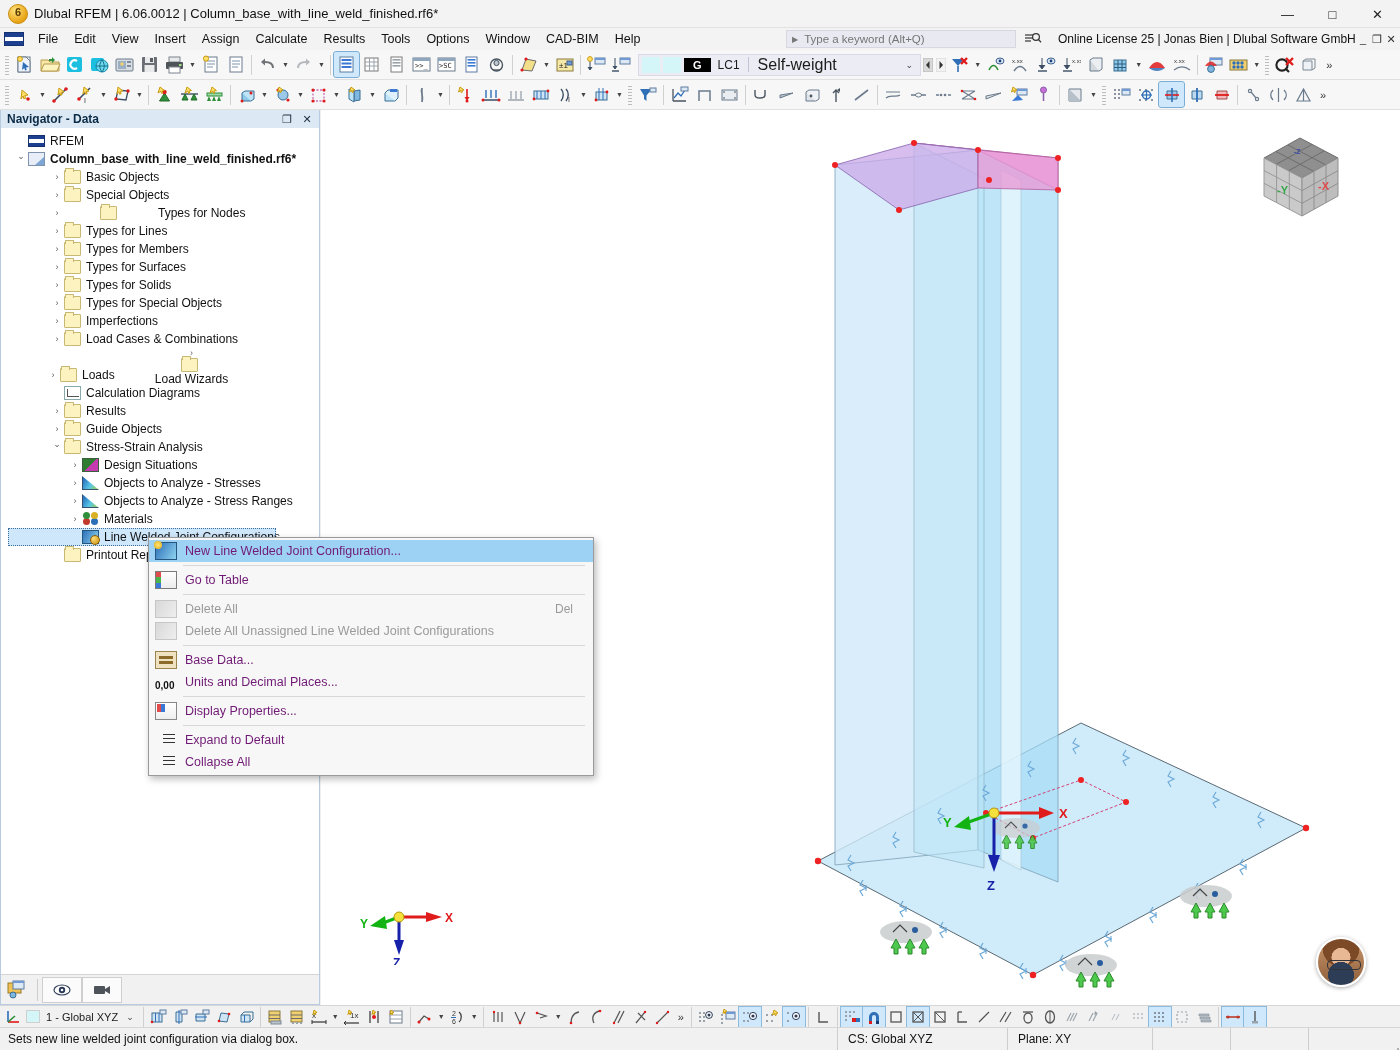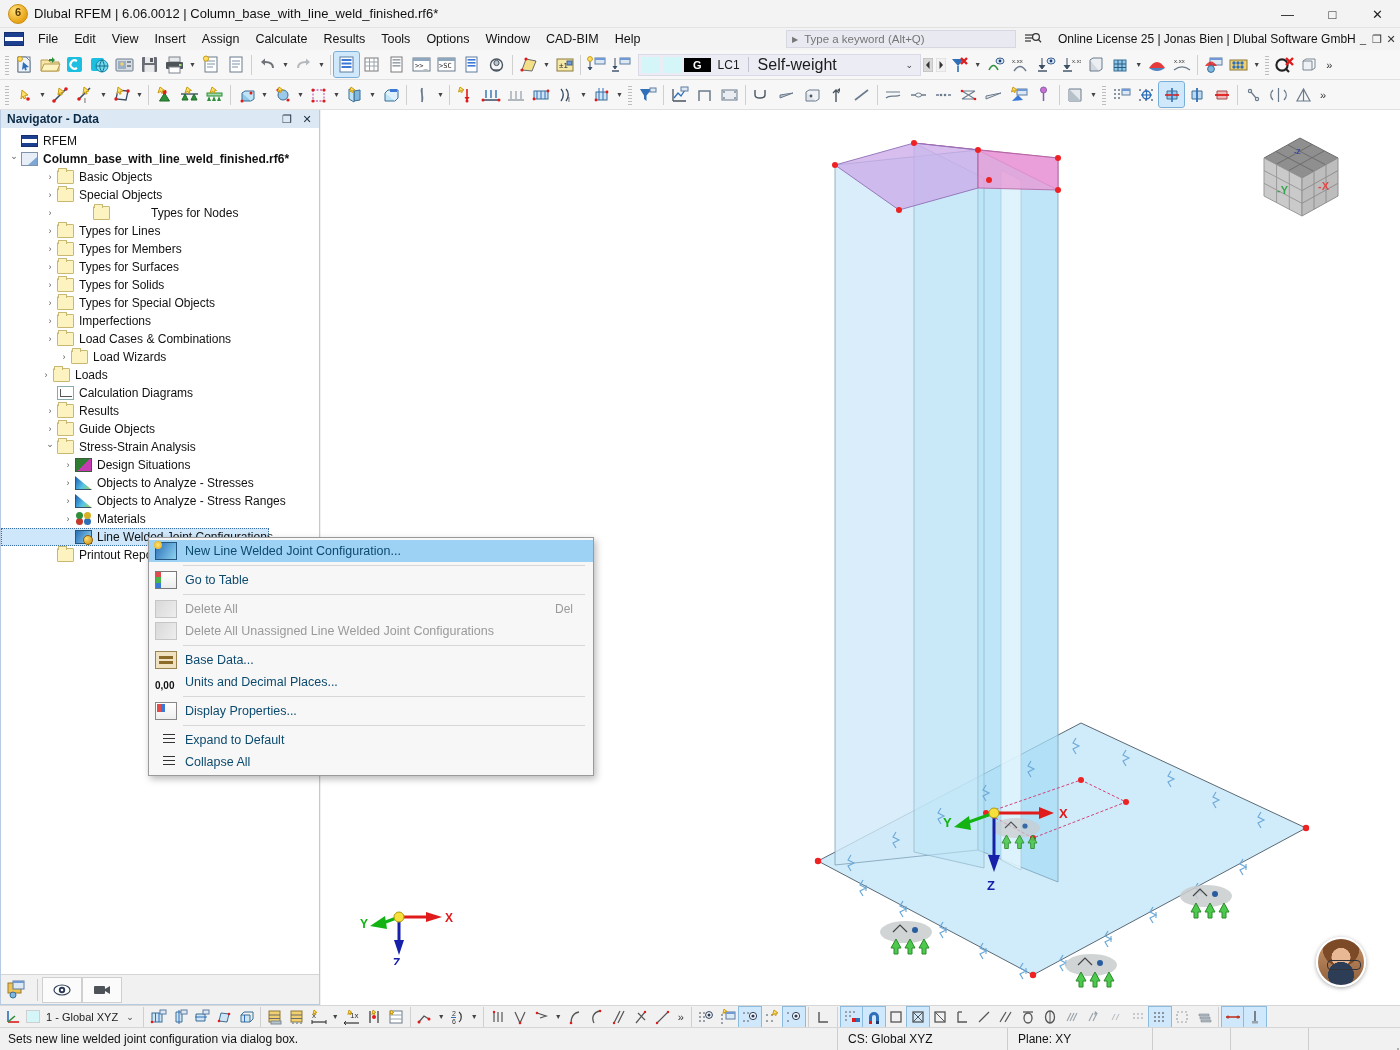--- a/index.html
+++ b/index.html
@@ -109,21 +109,21 @@
   }
   #nav-header {
     height:18px; background:#dce9f5; display:flex; align-items:center;
     padding:0 2px 0 6px; flex:0 0 auto;
   }
   #nav-title { font-size:12px; font-weight:bold; color:#0b2a45; flex:1; }
   .navbtn { width:20px; text-align:center; font-size:11px; color:#234; }
   #nav-tree { flex:1; overflow:hidden; padding-top:4px; position:relative; }
   .tnode {
     display:flex; align-items:center; height:18px; padding-left:6px;
-    font-size:12px; white-space:nowrap;
+    font-size:12px; white-space:nowrap;margin-left:7px;
   }
   .twist { width:14px; text-align:center; font-size:9px; color:#5c5c5c; flex:0 0 auto; }
   .twist.open::before { content:"⌄"; position:relative; top:-3px; }
   .twist.closed::before { content:"›"; }
   .ico { width:17px; height:14px; margin-right:5px; flex:0 0 auto; position:relative; }
   .ico-folder {
     background:#fdf3c0; border:1px solid #c9b871; border-radius:1px;
   }
   .ico-folder::before {
     content:""; position:absolute; left:0; top:-3px; width:7px; height:3px;
@@ -204,21 +204,21 @@
 
   
   #ctxmenu {
     position:absolute; left:148px; top:537px; width:446px;
     background:#f7f7f7; border:1px solid #9a9a9a;
     box-shadow:2px 3px 7px rgba(0,0,0,.28);
     padding:2px 0; z-index:50;
   }
   .mi { display:flex; align-items:center; height:22px; padding:0 6px; font-size:12.5px; }
   .mi .mico { width:22px; height:18px; margin-right:8px; flex:0 0 auto; position:relative; }
-  .mi .mlabel { flex:1; color:#0c4a6e; }
+  .mi .mlabel { flex:1; color:#701a75; }
   .mi .mkey { color:#333; font-size:12px; padding-right:14px; }
   .mi.disabled .mlabel, .mi.disabled .mkey { color:#9a9a9a; }
   .mi.disabled .mico { opacity:.45; filter:grayscale(1); }
   .mi.sel { background:#9ed2f5; }
   .msep { height:1px; background:#d7d7d7; margin:3px 8px 3px 34px; }
 
   .mic-edit { background:linear-gradient(120deg,#2b70b8,#8fd3f0); border:1px solid #24567f; }
   .mic-new  { background:linear-gradient(120deg,#2b70b8,#8fd3f0); border:1px solid #24567f; }
   .mic-new::before{ content:""; position:absolute; left:-2px; top:-2px; width:8px; height:8px;
      background:radial-gradient(circle,#ffe47a,#e2a90f); border-radius:50%; }
@@ -1043,21 +1043,21 @@
       <div class="tnode" style="padding-left: 42px;">
         <span class="twist closed"></span>
         <span class="ico ico-folder"></span>
         <span class="tlabel">Imperfections</span>
       </div>
       <div class="tnode" style="padding-left: 42px;">
         <span class="twist closed"></span>
         <span class="ico ico-folder"></span>
         <span class="tlabel">Load Cases &amp; Combinations</span>
       </div>
-      <div class="tnode" style="padding-left: 56px;">
+      <div class="tnode" style="padding-left: 56px; flex-direction: column;">
         <span class="twist closed"></span>
         <span class="ico ico-folder"></span>
         <span class="tlabel">Load Wizards</span>
       </div>
       <div class="tnode" style="padding-left: 38px;">
         <span class="twist closed"></span>
         <span class="ico ico-folder"></span>
         <span class="tlabel">Loads</span>
       </div>
       <div class="tnode" style="padding-left: 42px;">

